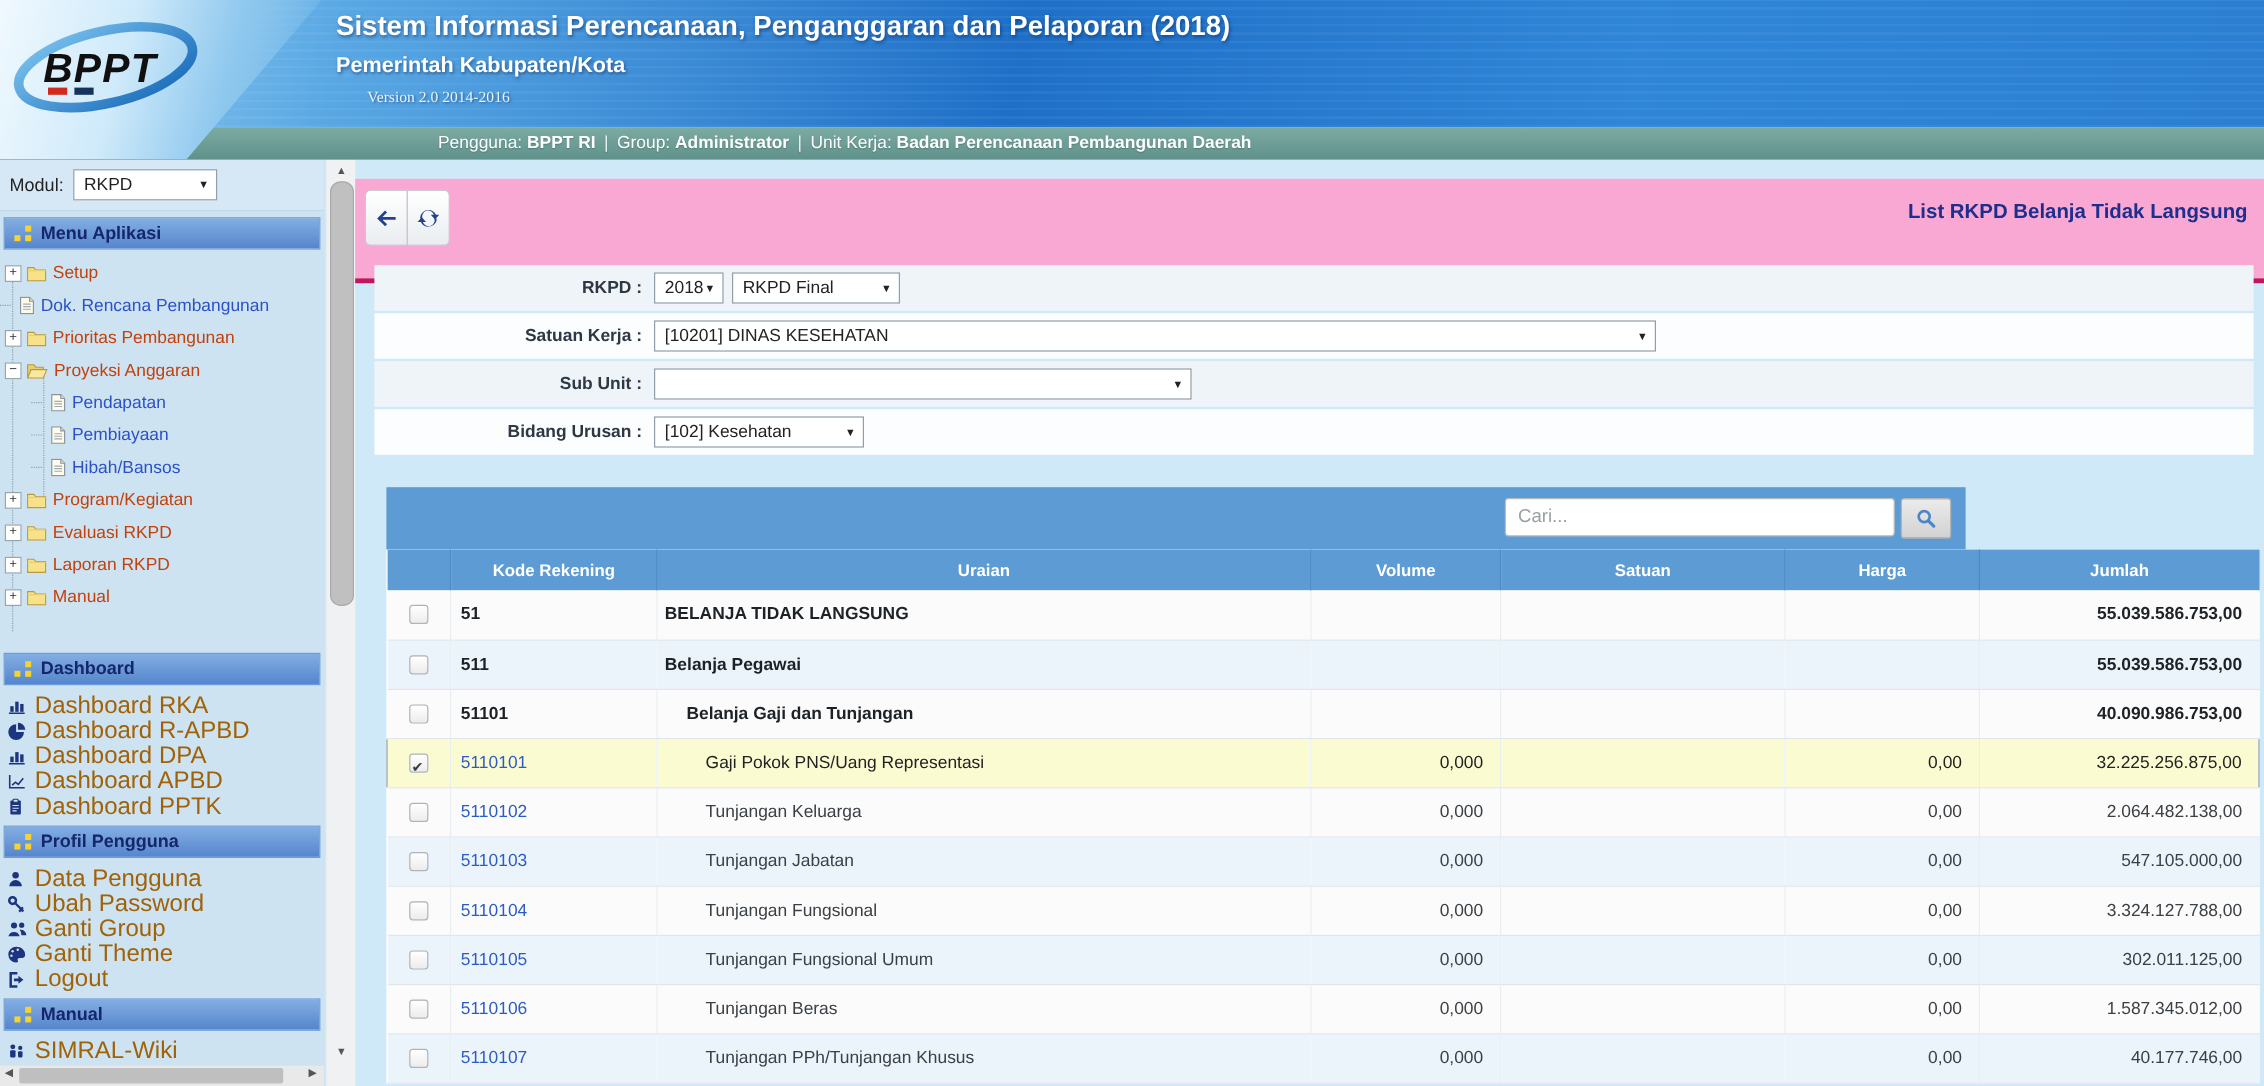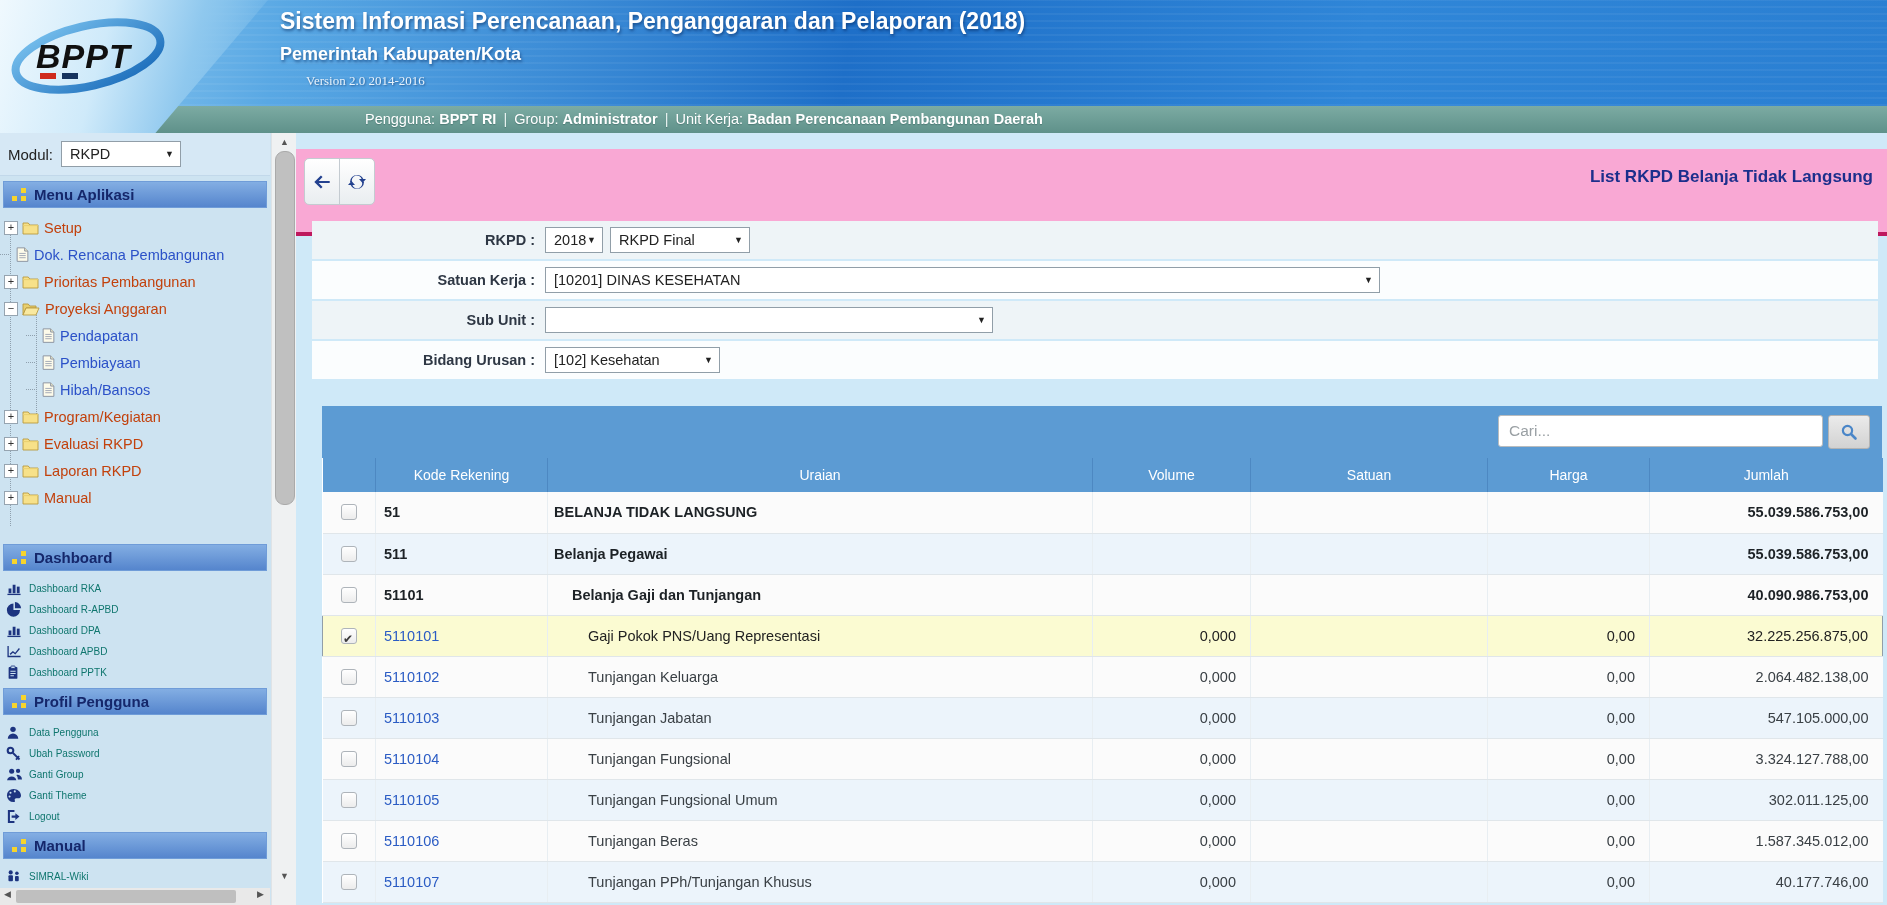--- a/index.html
+++ b/index.html
@@ -51,21 +51,21 @@
   .stub{width:9px;border-top:1px dotted #8fa0ae;flex:0 0 auto;}
   .ticon{margin:0 5px 0 4px;flex:0 0 auto;display:flex;}
   .tlabel{font-size:14.5px;color:#c2410c;}
   .titem.link .tlabel{color:#2b51c8;}
   .tchild{padding-left:26px;}
 
   
   .linklist{padding:7px 0 0 6px;}
   .lrow{height:21px;display:flex;align-items:center;}
   .lrow .licon{width:17px;height:15px;margin-right:6px;color:#1d3480;display:flex;}
-  .lrow .ltext{font-size:10px;color:#0f766e;}
+  .lrow .ltext{font-size:20px;color:#a16207;}
 
   
   .v-scroll{position:absolute;left:271px;top:133px;width:25px;height:772px;background:#eff1f2;border-left:1px solid #dfe3e6;}
   .v-scroll .arrow{position:absolute;left:0;width:100%;text-align:center;font-size:9px;color:#555;}
   .v-thumb{position:absolute;left:3px;top:18px;width:18px;height:352px;background:#c0c0c0;border:1px solid #aaa;border-radius:9px;}
   .h-scroll{position:absolute;left:0;top:888px;width:270px;height:17px;background:#e9e9e9;}
   .h-scroll .arrow{position:absolute;top:1px;font-size:9px;color:#555;}
   .h-thumb{position:absolute;left:16px;top:2px;width:220px;height:13px;background:#bfbfbf;border-radius:2px;}
 
   
@@ -82,32 +82,32 @@
   .frow{position:absolute;left:16px;width:1566px;height:38px;display:flex;align-items:center;}
   .frow.odd{background:#eef4f7;}
   .frow.even{background:#fbfdfe;}
   .flabel{width:223px;text-align:right;font-weight:bold;font-size:14.5px;color:#2e3744;padding-right:10px;flex:0 0 auto;}
   .sel{position:relative;background:#fff;border:1px solid #919ea8;height:26px;box-sizing:border-box;
     line-height:24px;font-size:14.5px;color:#222;padding:0 24px 0 8px;white-space:nowrap;overflow:hidden;}
   .sel .arr{position:absolute;right:6px;top:8px;font-size:9px;color:#222;line-height:1;}
   .gap8{width:7px;flex:0 0 auto;}
 
   
-  .search-band{position:absolute;left:26px;top:273px;width:1560px;height:52px;background:#5c9bd3;}
+  .search-band{position:absolute;left:26px;top:273px;width:1316px;height:52px;background:#5c9bd3;}
   .search-input{position:absolute;right:59px;top:9px;width:325px;height:32px;box-sizing:border-box;
     border:1px solid #b9bcbe;border-radius:3px;padding:0 10px;font-size:15.5px;color:#444;
     font-family:"Liberation Sans",sans-serif;}
   .search-input::placeholder{color:#9aa0a4;}
   .search-btn{position:absolute;right:12px;top:9px;width:40px;height:32px;border:1px solid #b3b3b3;border-radius:3px;
     background:linear-gradient(#ebebeb,#d2d2d2);display:flex;align-items:center;justify-content:center;cursor:pointer;}
 
   
   .grid{position:absolute;left:26px;top:325px;width:1560px;border-collapse:collapse;table-layout:fixed;
     background:#fff;font-size:14.5px;color:#3a4045;}
-  .grid th{background:#5c9bd3;color:#fff;font-weight:normal;height:34px;border-right:1px solid #4d88c2;
+  .grid th{background:#5c9bd3;color:#fff;font-weight:bold;height:34px;border-right:1px solid #4d88c2;
     font-size:14px;padding:0;}
   .grid th:last-child{border-right:none;}
   .grid td{height:41px;border-bottom:1px solid #e0e6ea;border-right:1px solid #e8eef2;padding:0 8px;
     overflow:hidden;white-space:nowrap;box-sizing:border-box;}
   .grid td:last-child{border-right:none;}
   tr.odd td{background:#fbfbfb;}
   tr.even td{background:#ecf4fb;}
   tr.sel td{background:#fbfbd2;}
   .num{text-align:right;padding-right:14px !important;}
   .boldrow{font-weight:bold;color:#1d2226;}

